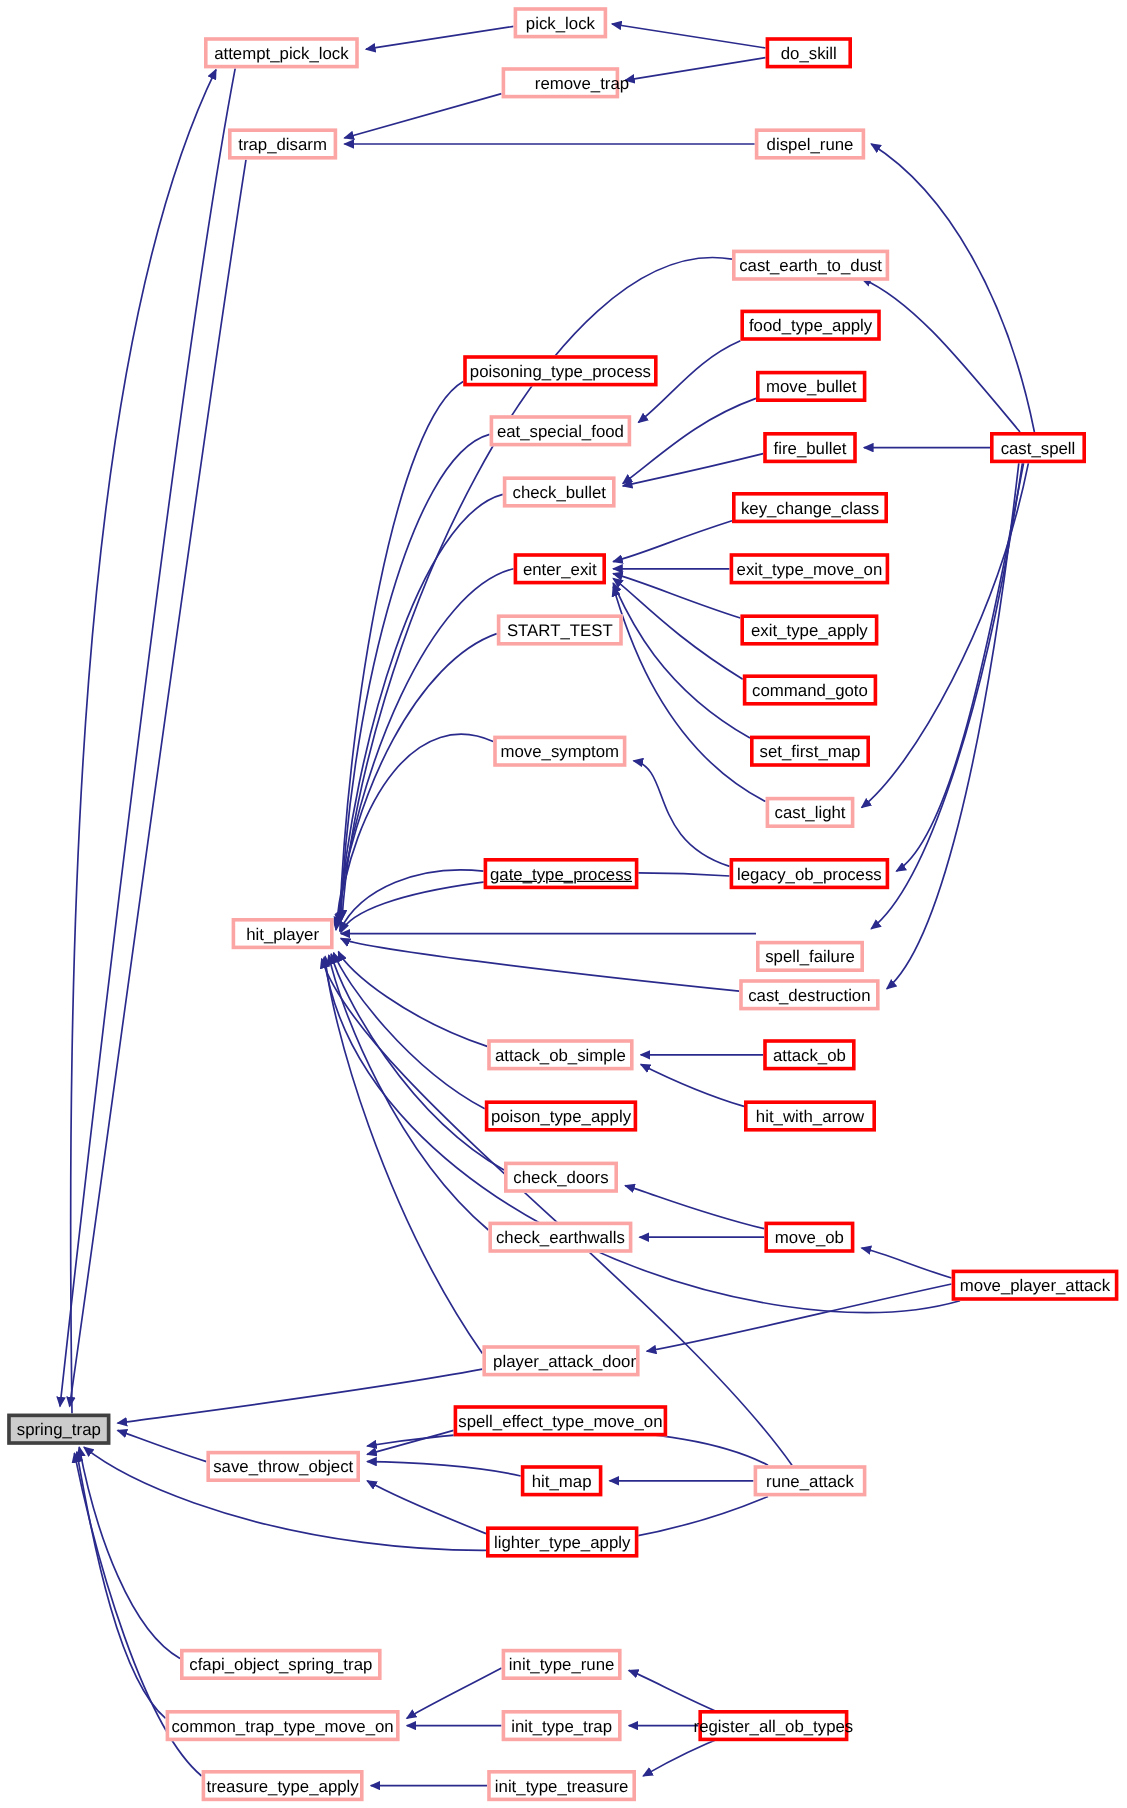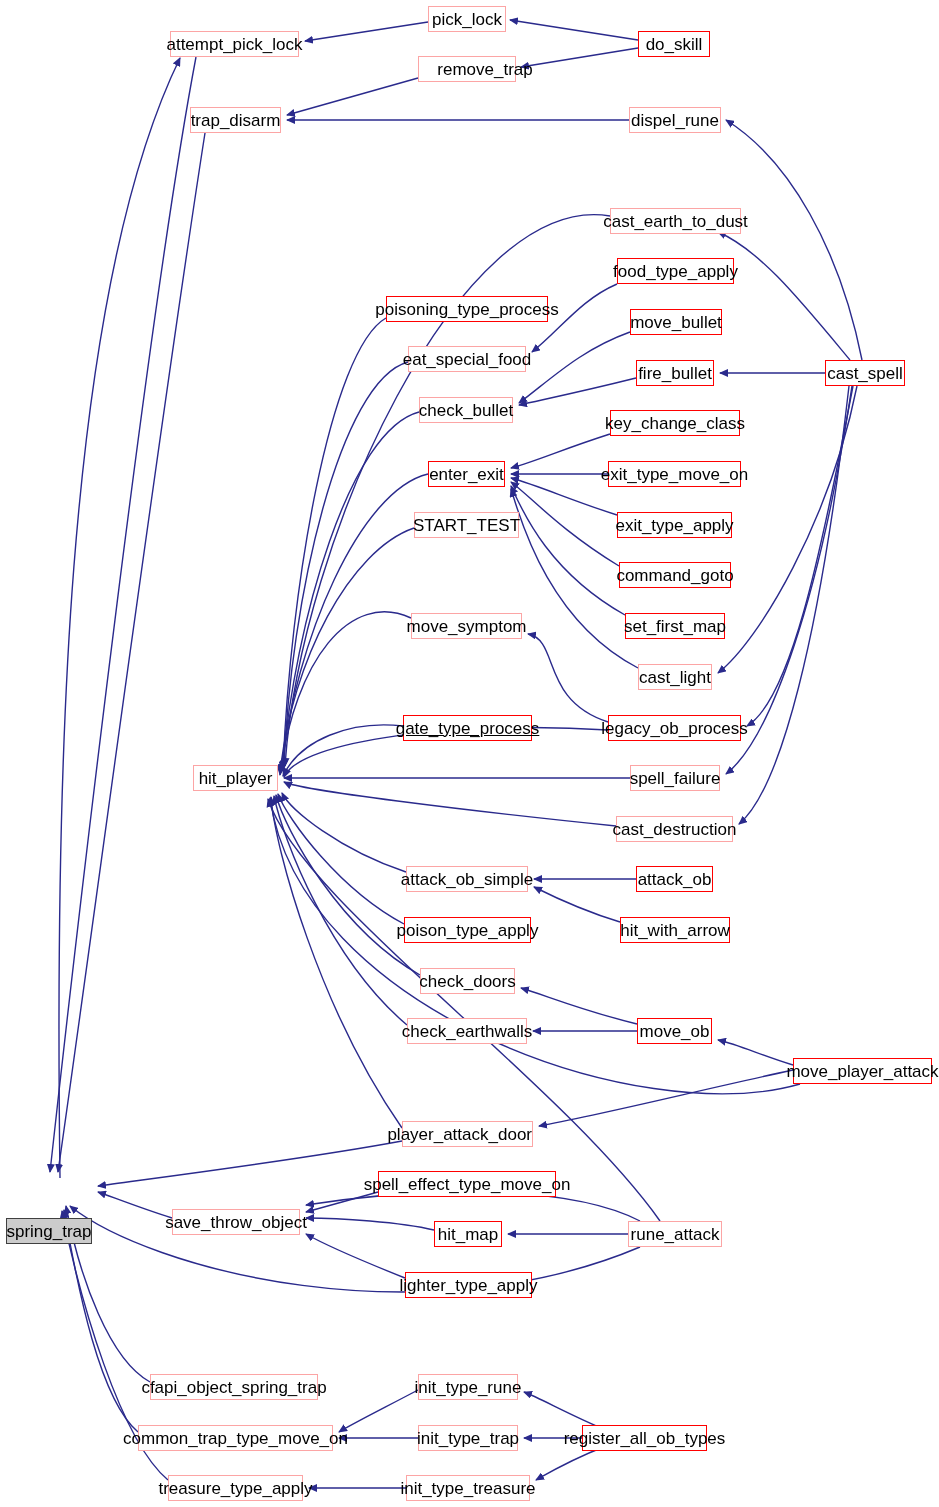--- a/index.html
+++ b/index.html
@@ -31,34 +31,33 @@
     width: 939px;
     height: 1507px;
   }
   .node {
     position: absolute;
     box-sizing: border-box;
     display: flex;
     align-items: center;
     justify-content: center;
     background: #ffffff;
-    border: 1px solid #fca5a5;
-    font-size: 17px;
+    border: 3px solid #fca5a5;
+    font-size: 14px;
     line-height: 1;
     color: #000000;
     white-space: nowrap;
     cursor: pointer;
   }
   .node.red {
     border-color: #ff0000;
   }
   .node.focus {
     background: #cccccc;
     border-color: #404040;
-    margin-top: 40px;
   }
   .node .label {
     pointer-events: none;
   }
 </style>
 </head>
 <body>
 
 <div id="graph-root">
 
@@ -210,21 +209,21 @@
       </div>
       <div class="node red" style="left: 403px; top: 715px; width: 129px; height: 26px; text-decoration: underline;">
         <span class="label">gate_type_process</span>
       </div>
       <div class="node red" style="left: 608px; top: 715px; width: 133px; height: 26px;">
         <span class="label">legacy_ob_process</span>
       </div>
       <div class="node" style="left: 193px; top: 765px; width: 85px; height: 26px;">
         <span class="label">hit_player</span>
       </div>
-      <div class="node" style="left: 630px; top: 765px; width: 90px; height: 26px;">
+      <div class="node" style="left: 630px; top: 784px; width: 90px; height: 26px;">
         <span class="label">spell_failure</span>
       </div>
       <div class="node" style="left: 616px; top: 816px; width: 117px; height: 26px;">
         <span class="label">cast_destruction</span>
       </div>
       <div class="node" style="left: 406px; top: 866px; width: 122px; height: 26px;">
         <span class="label">attack_ob_simple</span>
       </div>
       <div class="node red" style="left: 636px; top: 866px; width: 77px; height: 26px;">
         <span class="label">attack_ob</span>

